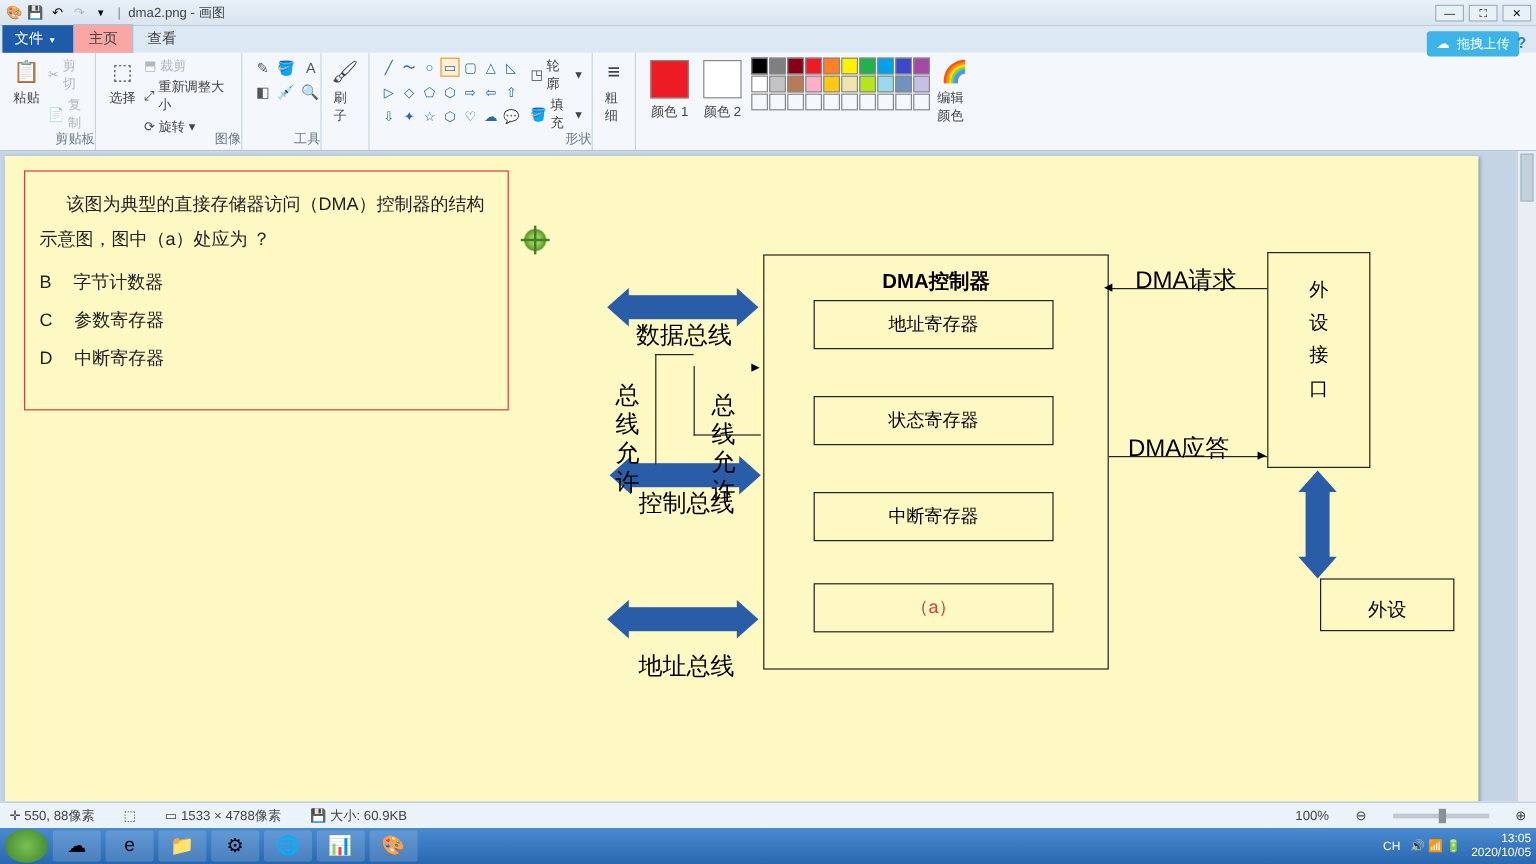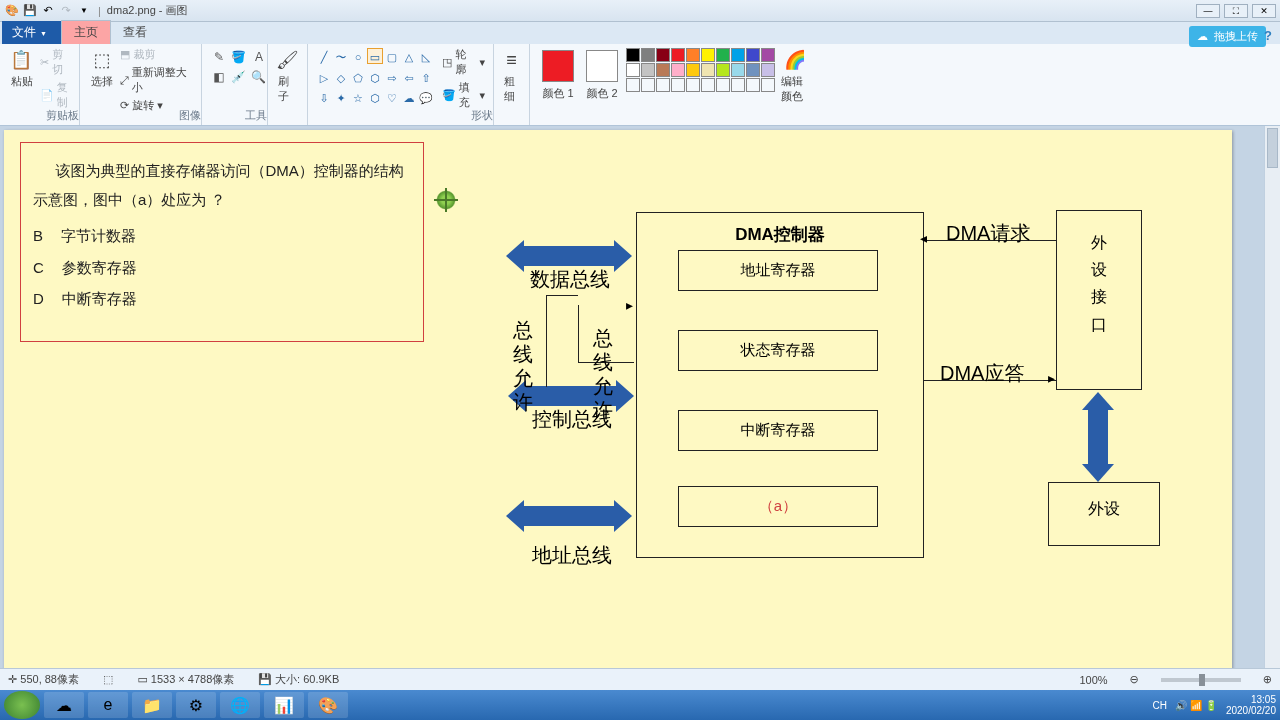--- a/index.html
+++ b/index.html
@@ -274,21 +274,21 @@
     <div class="thinarr" style="left:622px;top:167px">▸</div>
     <div class="lbl" style="left:502px;top:188px;width:34px;text-align:center;line-height:1.2">总线允许</div>
     <div class="lbl" style="left:582px;top:196px;width:34px;text-align:center;line-height:1.2">总线允许</div>
 
     <div class="pbox" style="left:1052px;top:80px;width:86px;height:180px;padding-top:18px;line-height:1.7">
       <div>外</div>
         <div>设</div>
         <div>接</div>
         <div>口</div>
     </div>
-    <div class="pbox" style="left:1044px;top:352px;width:112px;height:64px;line-height:52px">外设</div>
+    <div class="pbox" style="left:1096px;top:352px;width:112px;height:44px;line-height:52px">外设</div>
 
     <div style="position:absolute;left:920px;top:110px;width:132px;border-top:1px solid #222"></div>
     <div class="thinarr" style="left:916px;top:100px">◂</div>
     <div class="lbl" style="left:942px;top:90px">DMA请求</div>
     <div style="position:absolute;left:920px;top:250px;width:132px;border-top:1px solid #222"></div>
     <div class="thinarr" style="left:1044px;top:240px">▸</div>
     <div class="lbl" style="left:936px;top:230px">DMA应答</div>
 
     <div class="arrow-v" style="left:1084px;top:278px;height:58px"></div>
   </div>
@@ -319,16 +319,16 @@
   <div class="tbtn">📁</div>
   <div class="tbtn">⚙</div>
   <div class="tbtn">🌐</div>
   <div class="tbtn">📊</div>
   <div class="tbtn">🎨</div>
   <div class="tray">
     <span>CH</span>
     <span>🔊 📶 🔋</span>
     <div style="text-align:right;line-height:1.1">
       <div>13:05</div>
-      <div>2020/02/20</div>
+      <div>2020/10/05</div>
     </div>
   </div>
 </div>
 
 </body></html>

